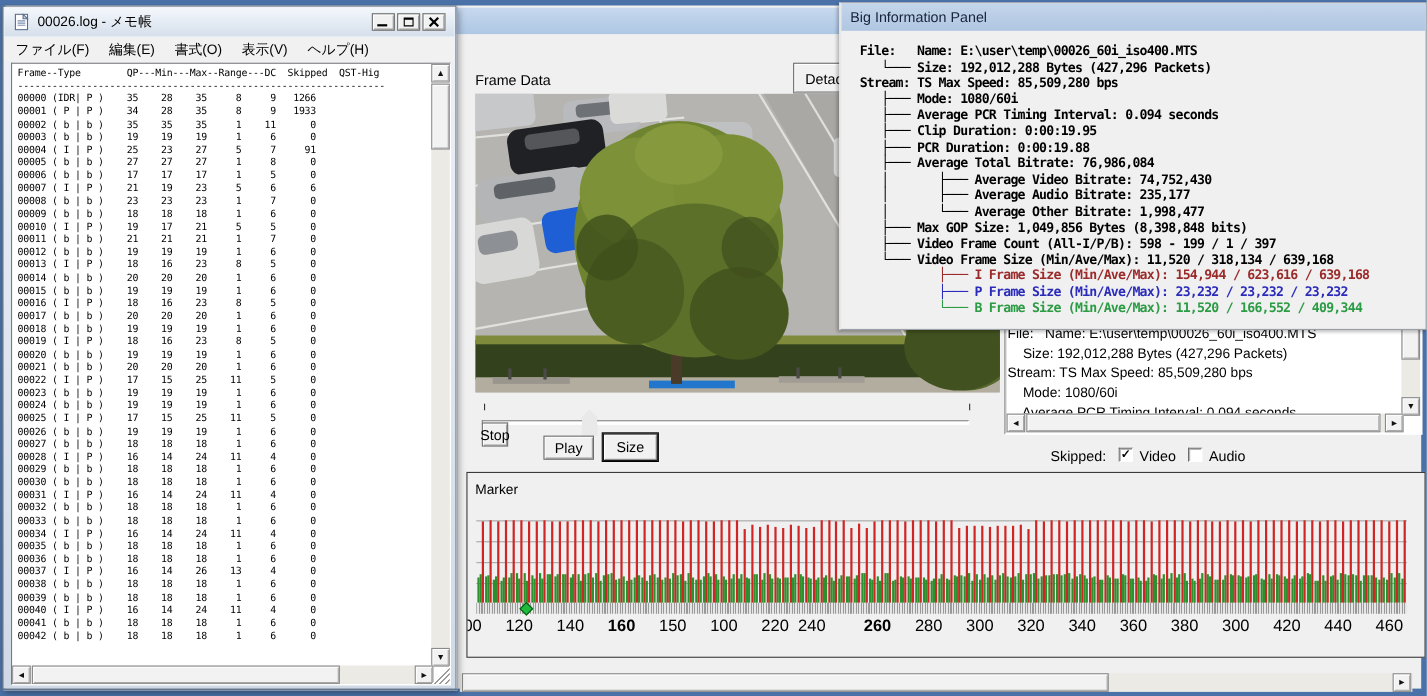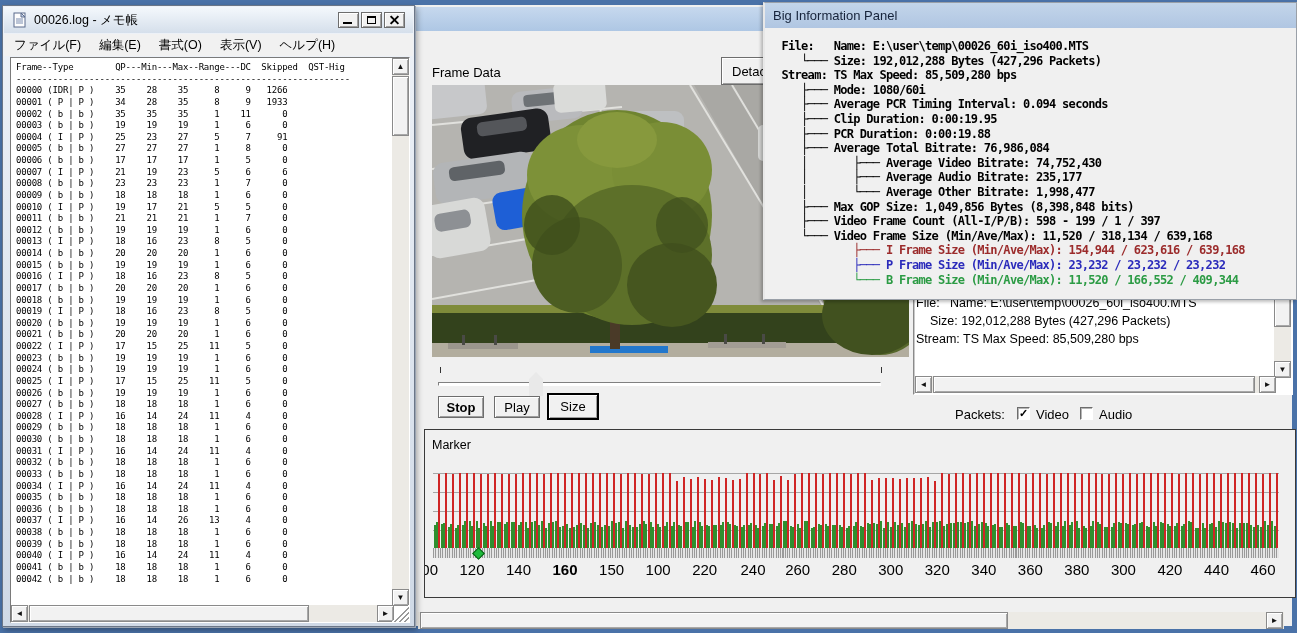--- a/index.html
+++ b/index.html
@@ -29,21 +29,21 @@
   #frame-data-label { position:absolute; left:427px; top:60px; font-size:13px; color:#000; }
   #detach-btn { left:716px; top:52px; width:90px; height:28px; justify-content:flex-start; padding-left:10px; }
   #video-box { position:absolute; left:427px; top:80px; width:477px; height:272px; overflow:hidden; }
   #slider { position:absolute; left:430px; top:358px; width:450px; height:34px; }
   .slider-tick { position:absolute; top:4px; width:1px; height:6px; background:#333; }
   #slider-track { position:absolute; left:3px; top:19px; width:443px; height:4px; background:#fff;
                   border:1px solid; border-color:#808080 #fff #fff #808080; }
   #slider-thumb { position:absolute; left:94px; top:9px; width:14px; height:24px; background:#e9e9e9;
                   clip-path:polygon(50% 0,100% 30%,100% 100%,0 100%,0 30%);
                   filter:drop-shadow(0 0 1px #555); }
-  #stop-btn { left:433px; top:391px; width:46px; height:22px;font-weight:bold; }
+  #stop-btn { left:433px; top:379px; width:24px; height:22px; }
   #play-btn { left:489px; top:391px; width:46px; height:22px; }
   #step-btn { left:543px; top:389px; width:50px; height:25px; }
   #time-box { position:absolute; left:778px; top:384px; width:117px; height:33px; background:#f6f6f6;
               font-size:12px; display:grid; grid-template-columns:auto 1fr; align-content:space-evenly;
               padding:1px 6px; }
   #time-box .val { text-align:right; }
 
   
   #subinfo { position:absolute; left:908px; top:286px; width:380px; height:104px; background:#fff; }
   #subinfo-lines { position:absolute; left:2px; top:2px; width:358px; height:83px; overflow:hidden;
@@ -189,34 +189,34 @@
       <div id="slider-track"></div>
       <div id="slider-thumb"></div>
     </div>
 
     <button class="btn95" id="stop-btn">Stop</button>
     <button class="btn95" id="play-btn">Play</button>
     <button class="btn95 focused" id="step-btn">Size</button>
 
 
     <div id="subinfo" class="sunken">
-      <div id="subinfo-lines"><div>File:   Name: E:\user\temp\00026_60i_iso400.MTS</div><div>    Size: 192,012,288 Bytes (427,296 Packets)</div><div>Stream: TS Max Speed: 85,509,280 bps</div></div>
+      <div id="subinfo-lines"><div>File:   Name: E:\user\temp\00026_60i_iso400.MTS</div><div>    Size: 192,012,288 Bytes (427,296 Packets)</div><div>Stream: TS Max Speed: 85,509,280 bps</div><div>    Mode: 1080/60i</div><div>    Average PCR Timing Interval: 0.094 seconds</div></div>
       <div id="subinfo-vsb">
         <div class="sb-thumb" style="left:0;top:0;width:17px;height:34px"></div>
         <div class="sb-btn" style="left:0;bottom:0;width:17px;height:17px">▼</div>
       </div>
       <div id="subinfo-hsb">
         <div class="sb-btn" style="left:0;top:0;width:17px;height:17px">◄</div>
         <div class="sb-thumb" style="left:18px;top:0;width:322px;height:17px"></div>
         <div class="sb-btn" style="right:0;top:0;width:17px;height:17px">►</div>
       </div>
     </div>
 
     <div id="include-row">
-      <span style="position:absolute;left:0;top:1px">Packets:</span>
+      <span style="position:absolute;left:0;top:1px">Skipped:</span>
       <span class="checkbox" id="cb-video" style="left:62px;top:1px">✓</span>
       <span style="position:absolute;left:81px;top:1px">Video</span>
       <span class="checkbox" id="cb-audio" style="left:125px;top:1px"></span>
       <span style="position:absolute;left:144px;top:1px">Audio</span>
     </div>
 
     <div id="chart-box">
       <div id="marker-label">Marker</div>
       <div id="plot">
         <div class="gridline" style="top:3px"></div>
@@ -590,22 +590,22 @@
       <div id="comb"></div>
       <div id="frame-marker" style="left: 48.9795px; background: rgb(31, 186, 60);"></div>
       <div id="x-labels">
           <span style="left: -7.53px;">100</span>
           <span style="left: 39px;">120</span>
           <span style="left: 85.53px;">140</span>
           <span style="left: 132.06px; font-weight: bold;">160</span>
           <span style="left: 178.59px;">150</span>
           <span style="left: 225.12px;">100</span>
           <span style="left: 271.65px;">220</span>
-          <span style="left: 320px;">240</span>
-          <span style="left: 364.71px;">260</span>
+          <span style="left: 305px;">240</span>
+          <span style="left: 364.71px; font-weight: bold;">260</span>
           <span style="left: 411.24px;">280</span>
           <span style="left: 457.77px;">300</span>
           <span style="left: 504.3px;">320</span>
           <span style="left: 550.83px;">340</span>
           <span style="left: 597.36px;">360</span>
           <span style="left: 643.89px;">380</span>
           <span style="left: 690.42px;">300</span>
           <span style="left: 736.95px;">420</span>
           <span style="left: 783.48px;">440</span>
           <span style="left: 830.01px;">460</span>

